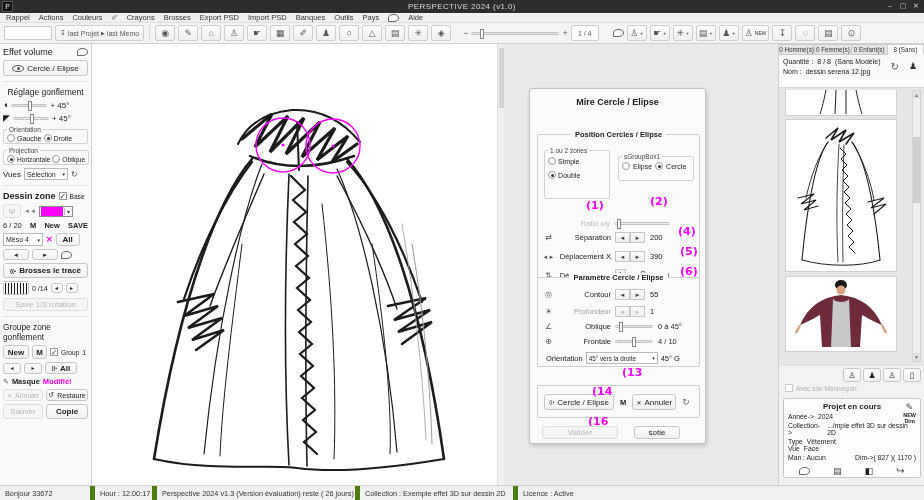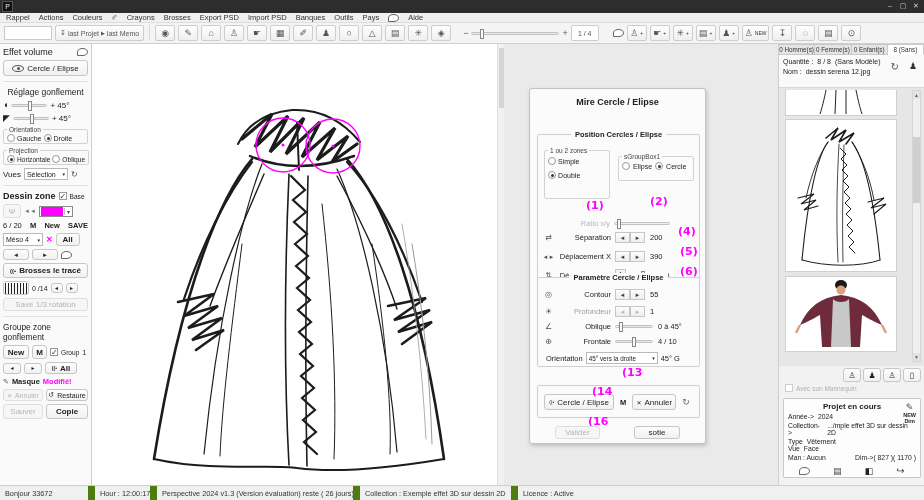--- a/index.html
+++ b/index.html
@@ -67,29 +67,30 @@
   #rlist { position:absolute; left:0; top:44px; width:146px; height:278px; background:#e6e6e6; }
   .thumbbox { position:absolute; left:6px; width:112px; background:#fff; border:1px solid #d0d0d0; }
   .vsb { position:absolute; right:4px; top:2px; width:9px; height:272px; background:#f0f0f0; border:1px solid #d5d5d5; }
   .vsb .ar { position:absolute; left:0; width:7px; height:8px; font-size:5px; text-align:center; color:#666; background:#e2e2e2; line-height:8px; }
   .vsb .vthumb { position:absolute; left:0; top:46px; width:7px; height:66px; background:#cfcfcf; }
   #rman { position:absolute; left:0; top:322px; width:146px; height:32px; }
   #rproj { position:absolute; left:4px; top:354px; width:138px; height:80px; background:#fdfdfd; border:1px solid #c9c9c9; border-radius:2px; padding:3px 4px; font-size:6.8px; }
   .pline { display:flex; gap:4px; margin-top:2px; color:#222; }
   
   #statusbar { left:0; top:485px; width:924px; height:15px; background:#f0f0f0; border-top:1px solid #cfcfcf; display:flex; font-size:7.3px; color:#333; align-items:stretch; }
-  .seg { border-right:7px solid #4d7c0f; display:flex; align-items:center; padding:0 5px; white-space:nowrap; overflow:hidden; }
+  .seg { border-right:5px solid #4d7c0f; display:flex; align-items:center; padding:0 5px; white-space:nowrap; overflow:hidden; }
   .eye { display:inline-block; width:12px; height:7px; border:1px solid #555; border-radius:50%; position:relative; }
   .eye::after { content:""; position:absolute; left:4px; top:1.5px; width:3px; height:3px; border-radius:50%; background:#555; }
 </style>
 </head>
 <body>
 
 <div id="titlebar" class="abs">
   <span id="appicon">P</span>
+  <span class="ttl">PERSPECTIVE 2024 (v1.0)</span>
   <span class="wctl" style="right:28px">–</span>
   <span class="wctl" style="right:15px">▢</span>
   <span class="wctl" style="right:2px">✕</span>
 </div>
 
 <div id="menubar" class="abs">
   <span>Rappel</span>
   <span>Actions</span>
   <span>Couleurs</span>
   <span style="color:#777">✐</span>
@@ -493,21 +494,21 @@
       <b>M</b>
       <button class="btn" style="width:44px;height:16px">
         <span style="font-size:6px">✕</span>
         <span>Annuler</span>
       </button>
       <span style="color:#666;font-size:9px">↻</span>
     </div>
   </div>
   <span class="tag" style="left:62px;top:296px">(14</span>
   <span class="tag" style="left:58px;top:326px">(16</span>
-  <button class="btn dis" style="position:absolute;left:25px;top:337px;width:45px;height:13px">Valider</button>
+  <button class="btn dis" style="position:absolute;left:12px;top:337px;width:76px;height:13px">Valider</button>
   <button class="btn" style="position:absolute;left:104px;top:337px;width:46px;height:13px">sotie</button>
 </div>
 
 <div id="rightpanel" class="abs">
   <div class="tabs">
     <span class="tab">0 Homme(s)</span>
     <span class="tab">0 Femme(s)</span>
     <span class="tab">0 Enfant(s)</span>
     <span class="tab active">8 (Sans)</span>
   </div>

